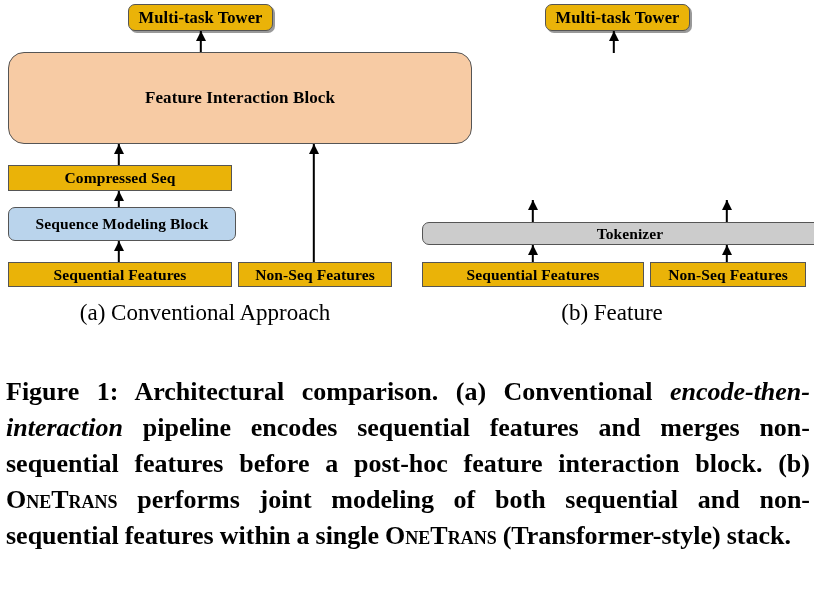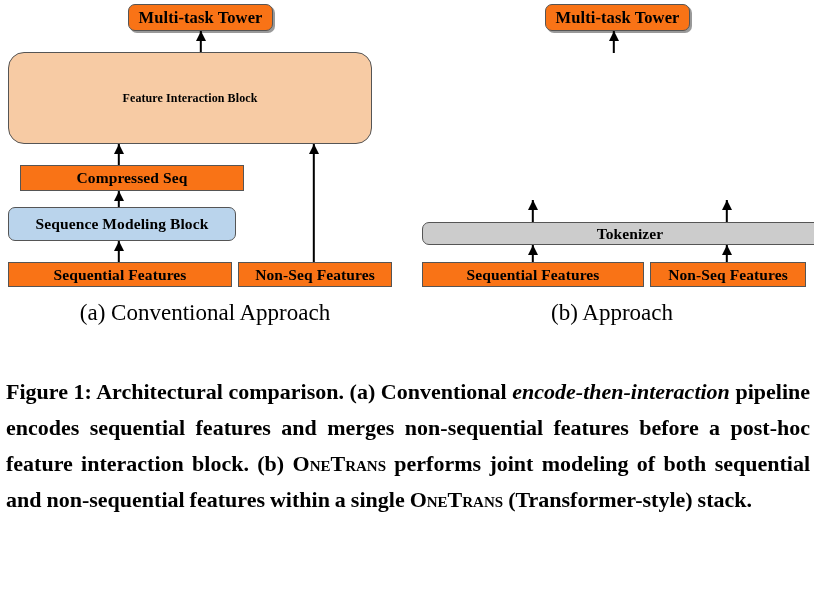--- a/index.html
+++ b/index.html
@@ -32,21 +32,21 @@
     height: 340px;
   }
   #panel-a { left: 0px;   width: 410px; }
   #panel-b { left: 410px; width: 404px; }
 
   
   .node {
     position: absolute;
     box-sizing: border-box;
     border: 1.5px solid #555555;
-    background: #f97316;
+    background: #eab308;
     display: flex;
     align-items: center;
     justify-content: center;
     font-weight: bold;
     letter-spacing: 0.1px;
     color: #000000;
     white-space: nowrap;
   }
   .node.rounded-sm { border-radius: 7px; }
   .node.rounded-lg { border-radius: 16px; }
@@ -87,21 +87,21 @@
   }
 
   
   #caption {
     position: absolute;
     left: 6px;
     top: 374px;
     width: 804px;
     font-family: "Liberation Serif", "DejaVu Serif", serif;
     font-weight: bold;
-    font-size: 22px;
+    font-size: 26px;
     line-height: 36px;
     text-align: justify;
     text-align-last: left;
     color: #000000;
     word-spacing: -0.5px;
   }
   #caption .it { font-style: italic; }
   #caption .sc {
     font-variant: small-caps;
     font-style: normal;
@@ -114,33 +114,33 @@
 
   <div class="panel" id="panel-a">
 
     <div class="node rounded-sm shadow" style="left:128px; top:4px; width:145px; height:27px; font-size:16.5px;">Multi-task Tower</div>
 
     <div class="arrow" style="left:194px; top:31px; width:14px; height:21px;">
       <div class="shaft" style="height:21px;"></div>
       <div class="head"></div>
     </div>
 
-    <div class="node rounded-lg" style="left:8px; top:52px; width:364px; height:92px; font-size:12px; background:#F7CBA4;">Feature Interaction Block</div>
+    <div class="node rounded-lg" style="left:8px; top:52px; width:464px; height:92px; font-size:17px; background:#F7CBA4;">Feature Interaction Block</div>
 
     <div class="arrow" style="left:112px; top:144px; width:14px; height:21px;">
       <div class="shaft" style="height:21px;"></div>
       <div class="head"></div>
     </div>
 
     <div class="arrow" style="left:307px; top:144px; width:14px; height:119px;">
       <div class="shaft" style="height:119px;"></div>
       <div class="head"></div>
     </div>
 
-    <div class="node" style="left:8px; top:165px; width:224px; height:26px; font-size:15.5px;margin-left:12px;">Compressed Seq</div>
+    <div class="node" style="left:8px; top:165px; width:224px; height:26px; font-size:15.5px;">Compressed Seq</div>
 
     <div class="arrow" style="left:112px; top:191px; width:14px; height:16px;">
       <div class="shaft" style="height:16px;"></div>
       <div class="head"></div>
     </div>
 
     <div class="node rounded-sm" style="left:8px; top:207px; width:228px; height:34px; font-size:15.5px; background:#BAD4EC;">Sequence Modeling Block</div>
 
     <div class="arrow" style="left:112px; top:241px; width:14px; height:21px;">
       <div class="shaft" style="height:21px;"></div>
@@ -183,17 +183,17 @@
 
     <div class="arrow" style="left:310px; top:245px; width:14px; height:17px;">
       <div class="shaft" style="height:17px;"></div>
       <div class="head"></div>
     </div>
 
     <div class="node" style="left:12px; top:262px; width:222px; height:25px; font-size:15.5px;">Sequential Features</div>
 
     <div class="node" style="left:240px; top:262px; width:156px; height:25px; font-size:15.5px;">Non-Seq Features</div>
 
-    <div class="subcaption" style="left:0px; top:300px; width:404px;">(b) Approach</div>
+    <div class="subcaption" style="left:0px; top:300px; width:404px;">(b) Feature</div>
   </div>
 </div>
 
 <div id="caption"><span>Figure 1:</span><span> Architectural comparison. (a) Conventional </span><span class="it">encode-then-interaction</span><span> pipeline encodes sequential features and merges non-sequential features before a post-hoc feature interaction block. (b) </span><span class="sc">OneTrans</span><span> performs joint modeling of both sequential and non-sequential features within a single </span><span class="sc">OneTrans</span><span> (Transformer-style) stack.</span></div>
 
 </body></html>

